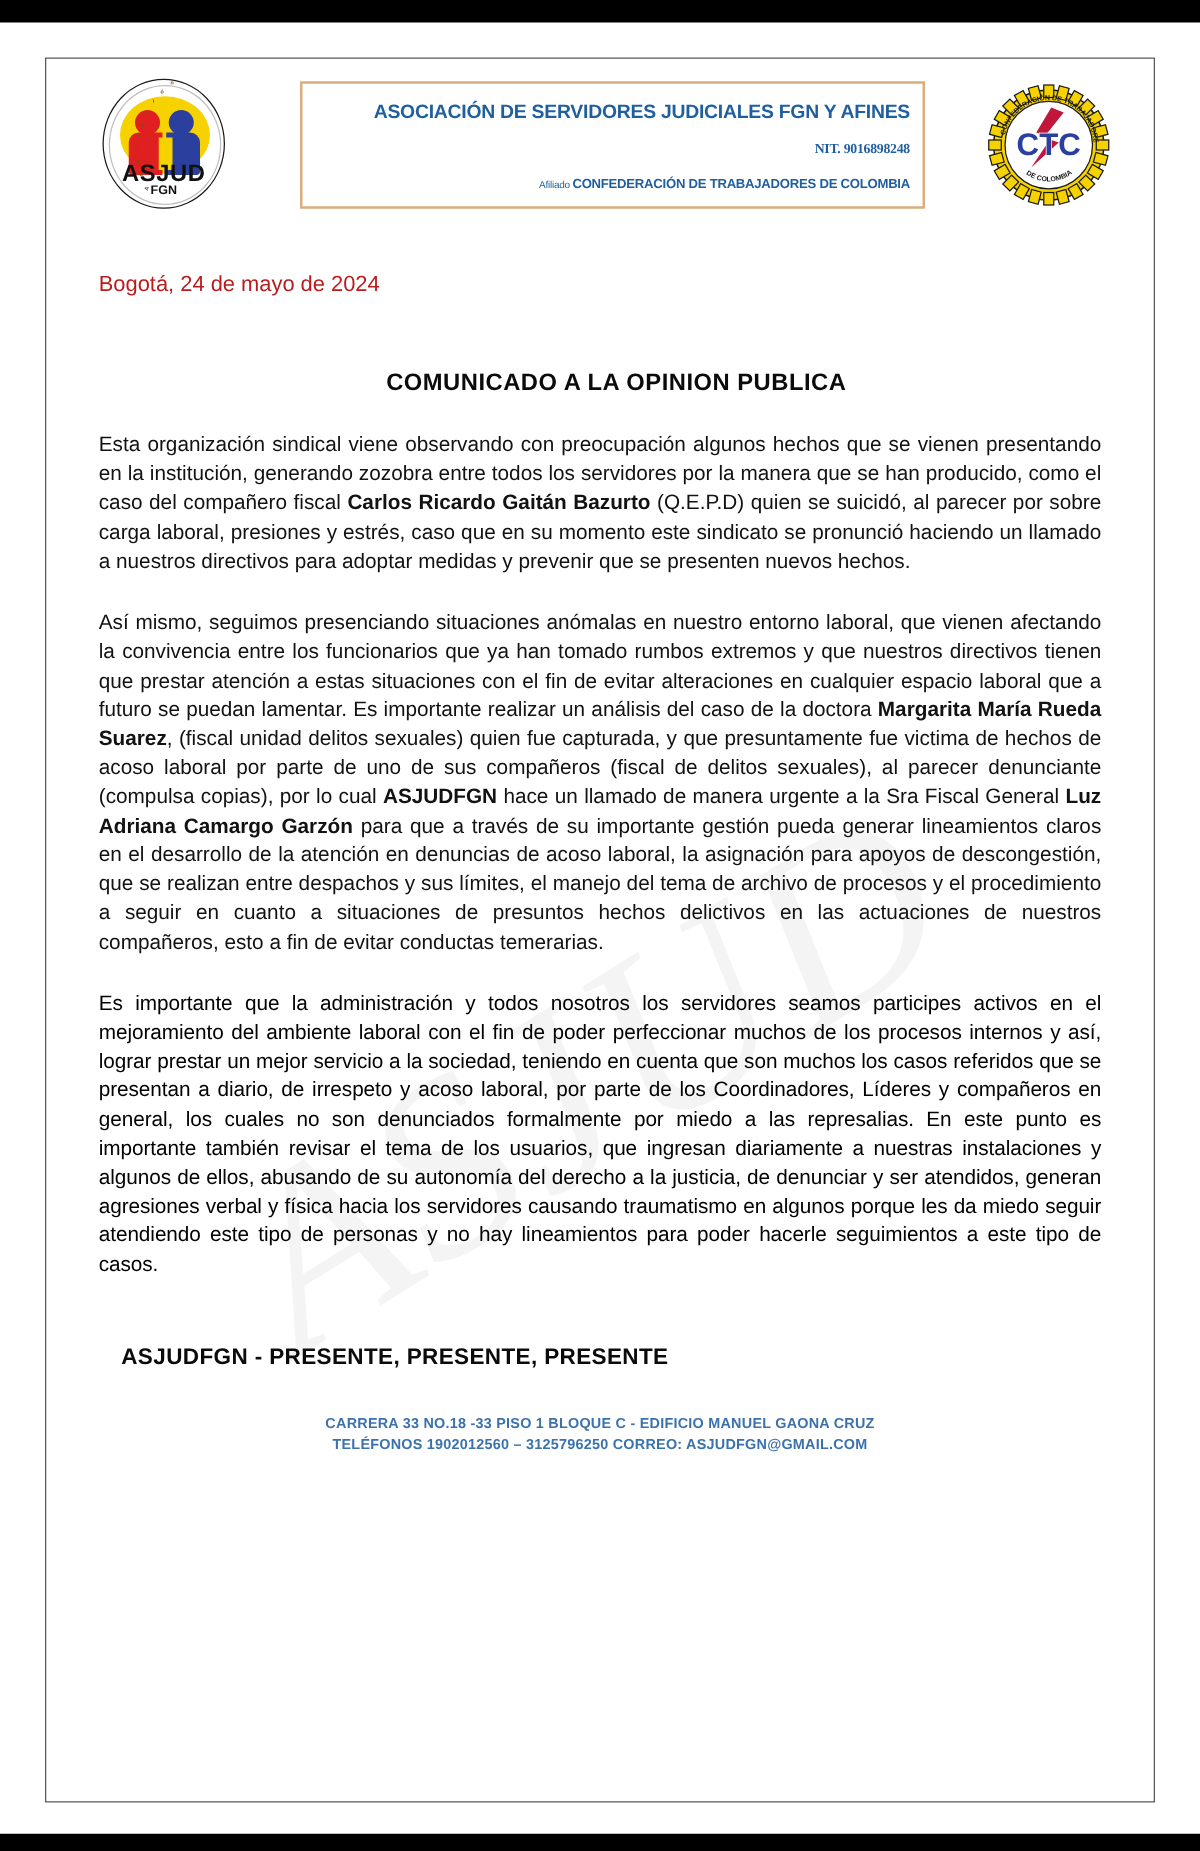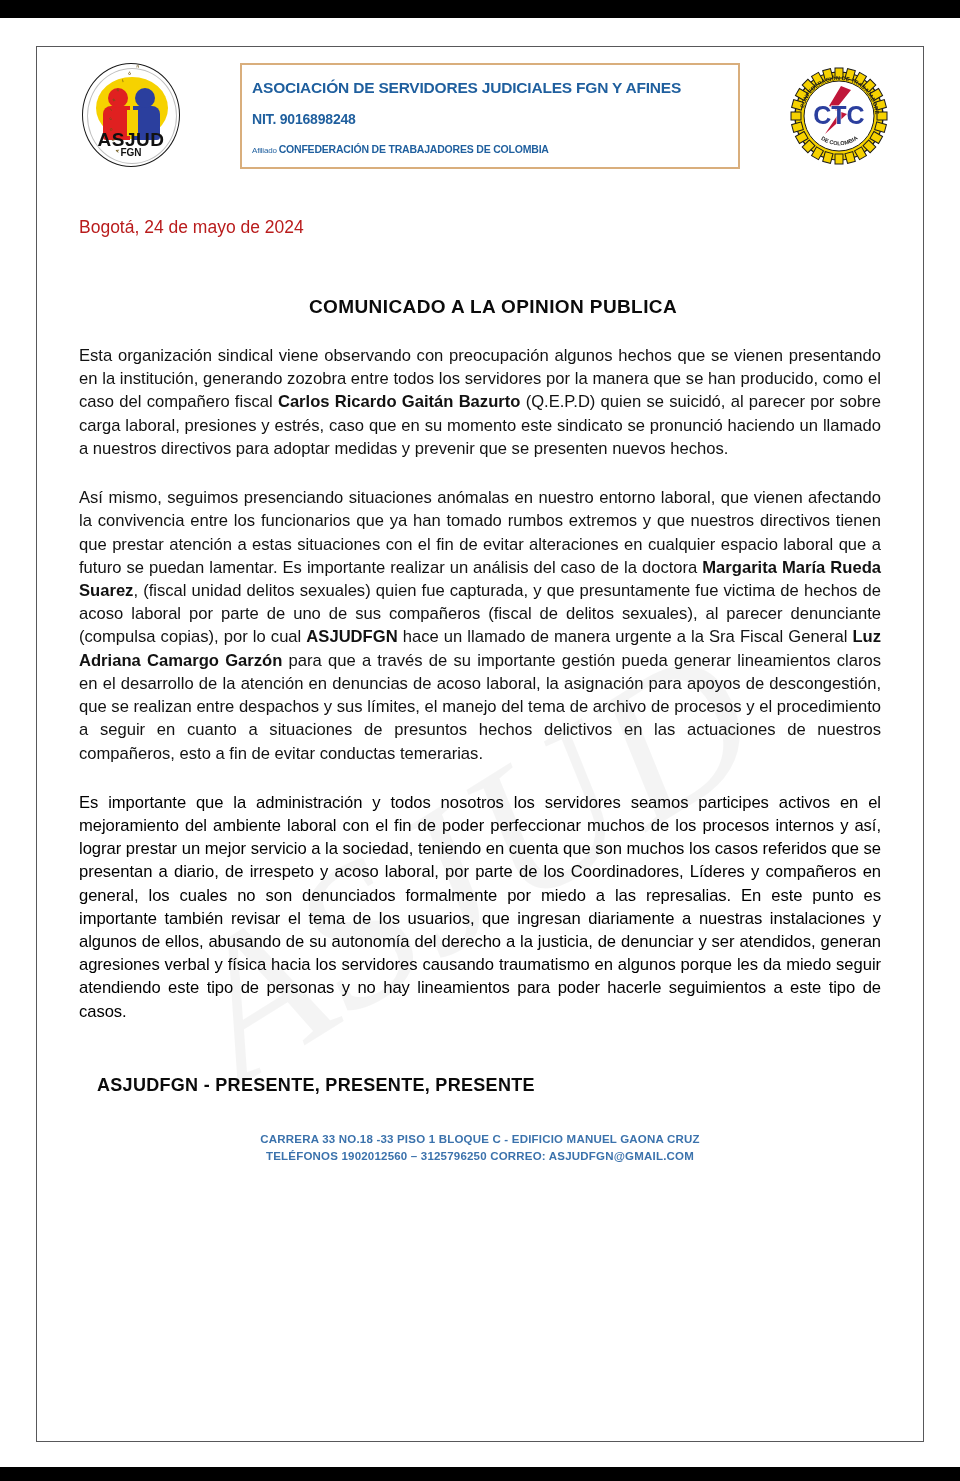--- a/index.html
+++ b/index.html
@@ -180,36 +180,37 @@
     line-height: 1;
   }
 
   
   .title-box {
     flex: 1 1 auto;
     margin: 0 12px;
     border: 2px solid #d9ae7c;
     background: #ffffff;
     padding: 14px 10px 12px 10px;
-    text-align: left;
+    text-align: right;
     max-width: 500px;
   }
   .title-box .t1 {
     color: #1f5f9e;
     font-size: 15.5px;
     font-weight: bold;
     letter-spacing: -0.2px;
     line-height: 1.1;
   }
   .title-box .t2 {
     color: #1f5f9e;
-    font-size: 14px;
+    font-size: 11px;
     font-weight: bold;
     margin-top: 15px;
     letter-spacing: -0.2px;
+    font-family: Liberation Serif, serif;
   }
   .title-box .t3 {
     color: #1f5f9e;
     font-size: 10.5px;
     font-weight: bold;
     margin-top: 16px;
     letter-spacing: -0.2px;
   }
   .title-box .t3 .small {
     font-size: 8px;

